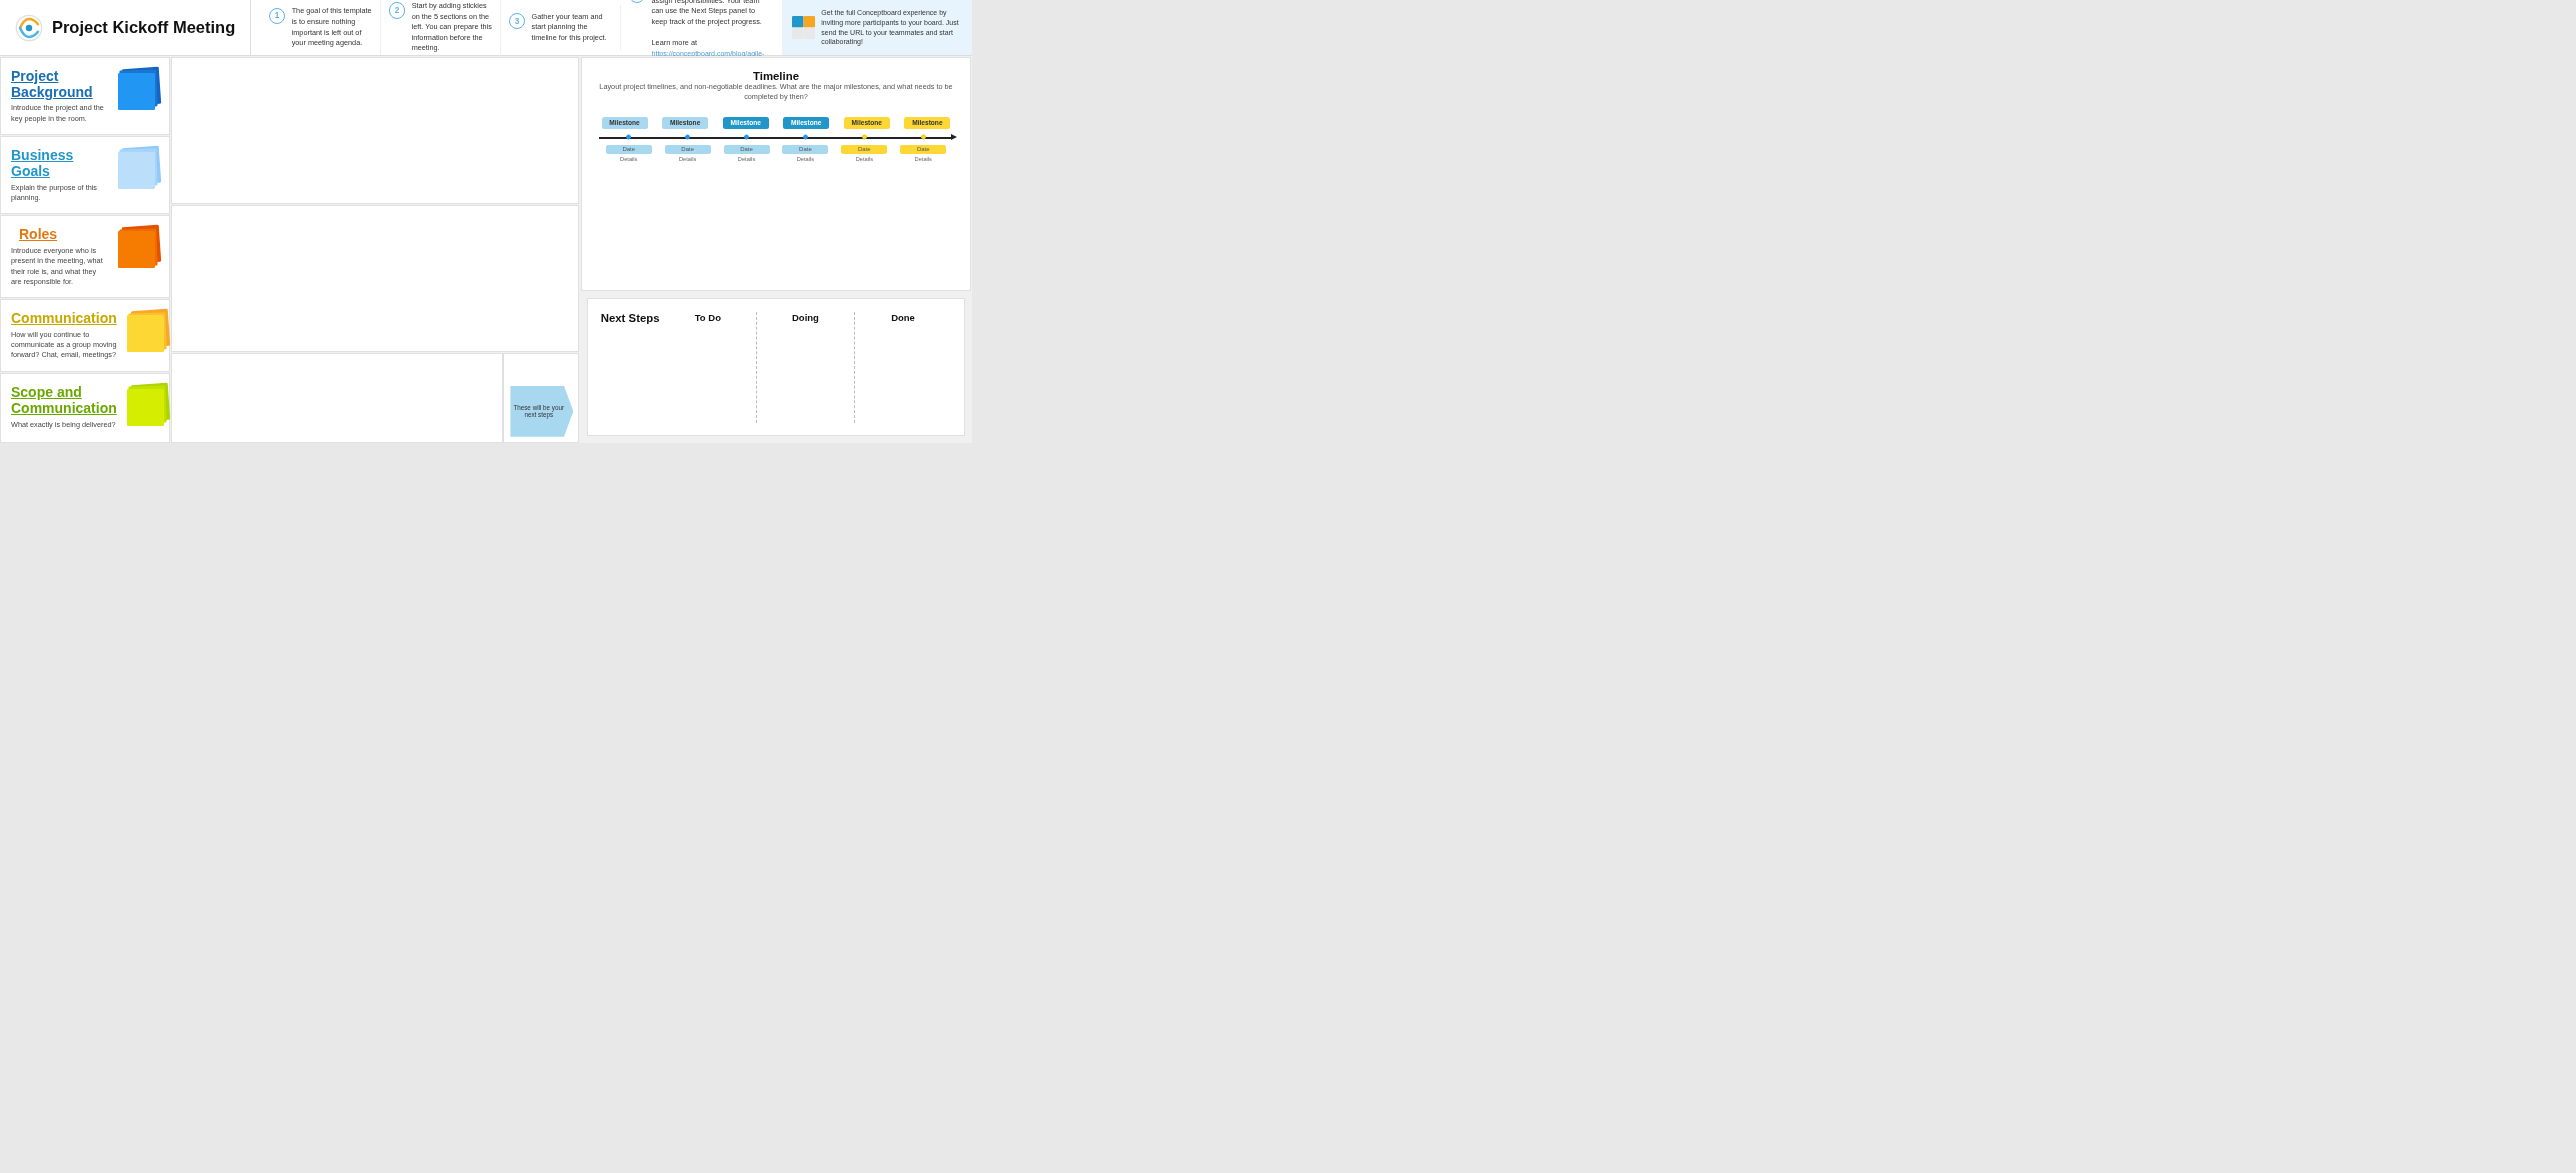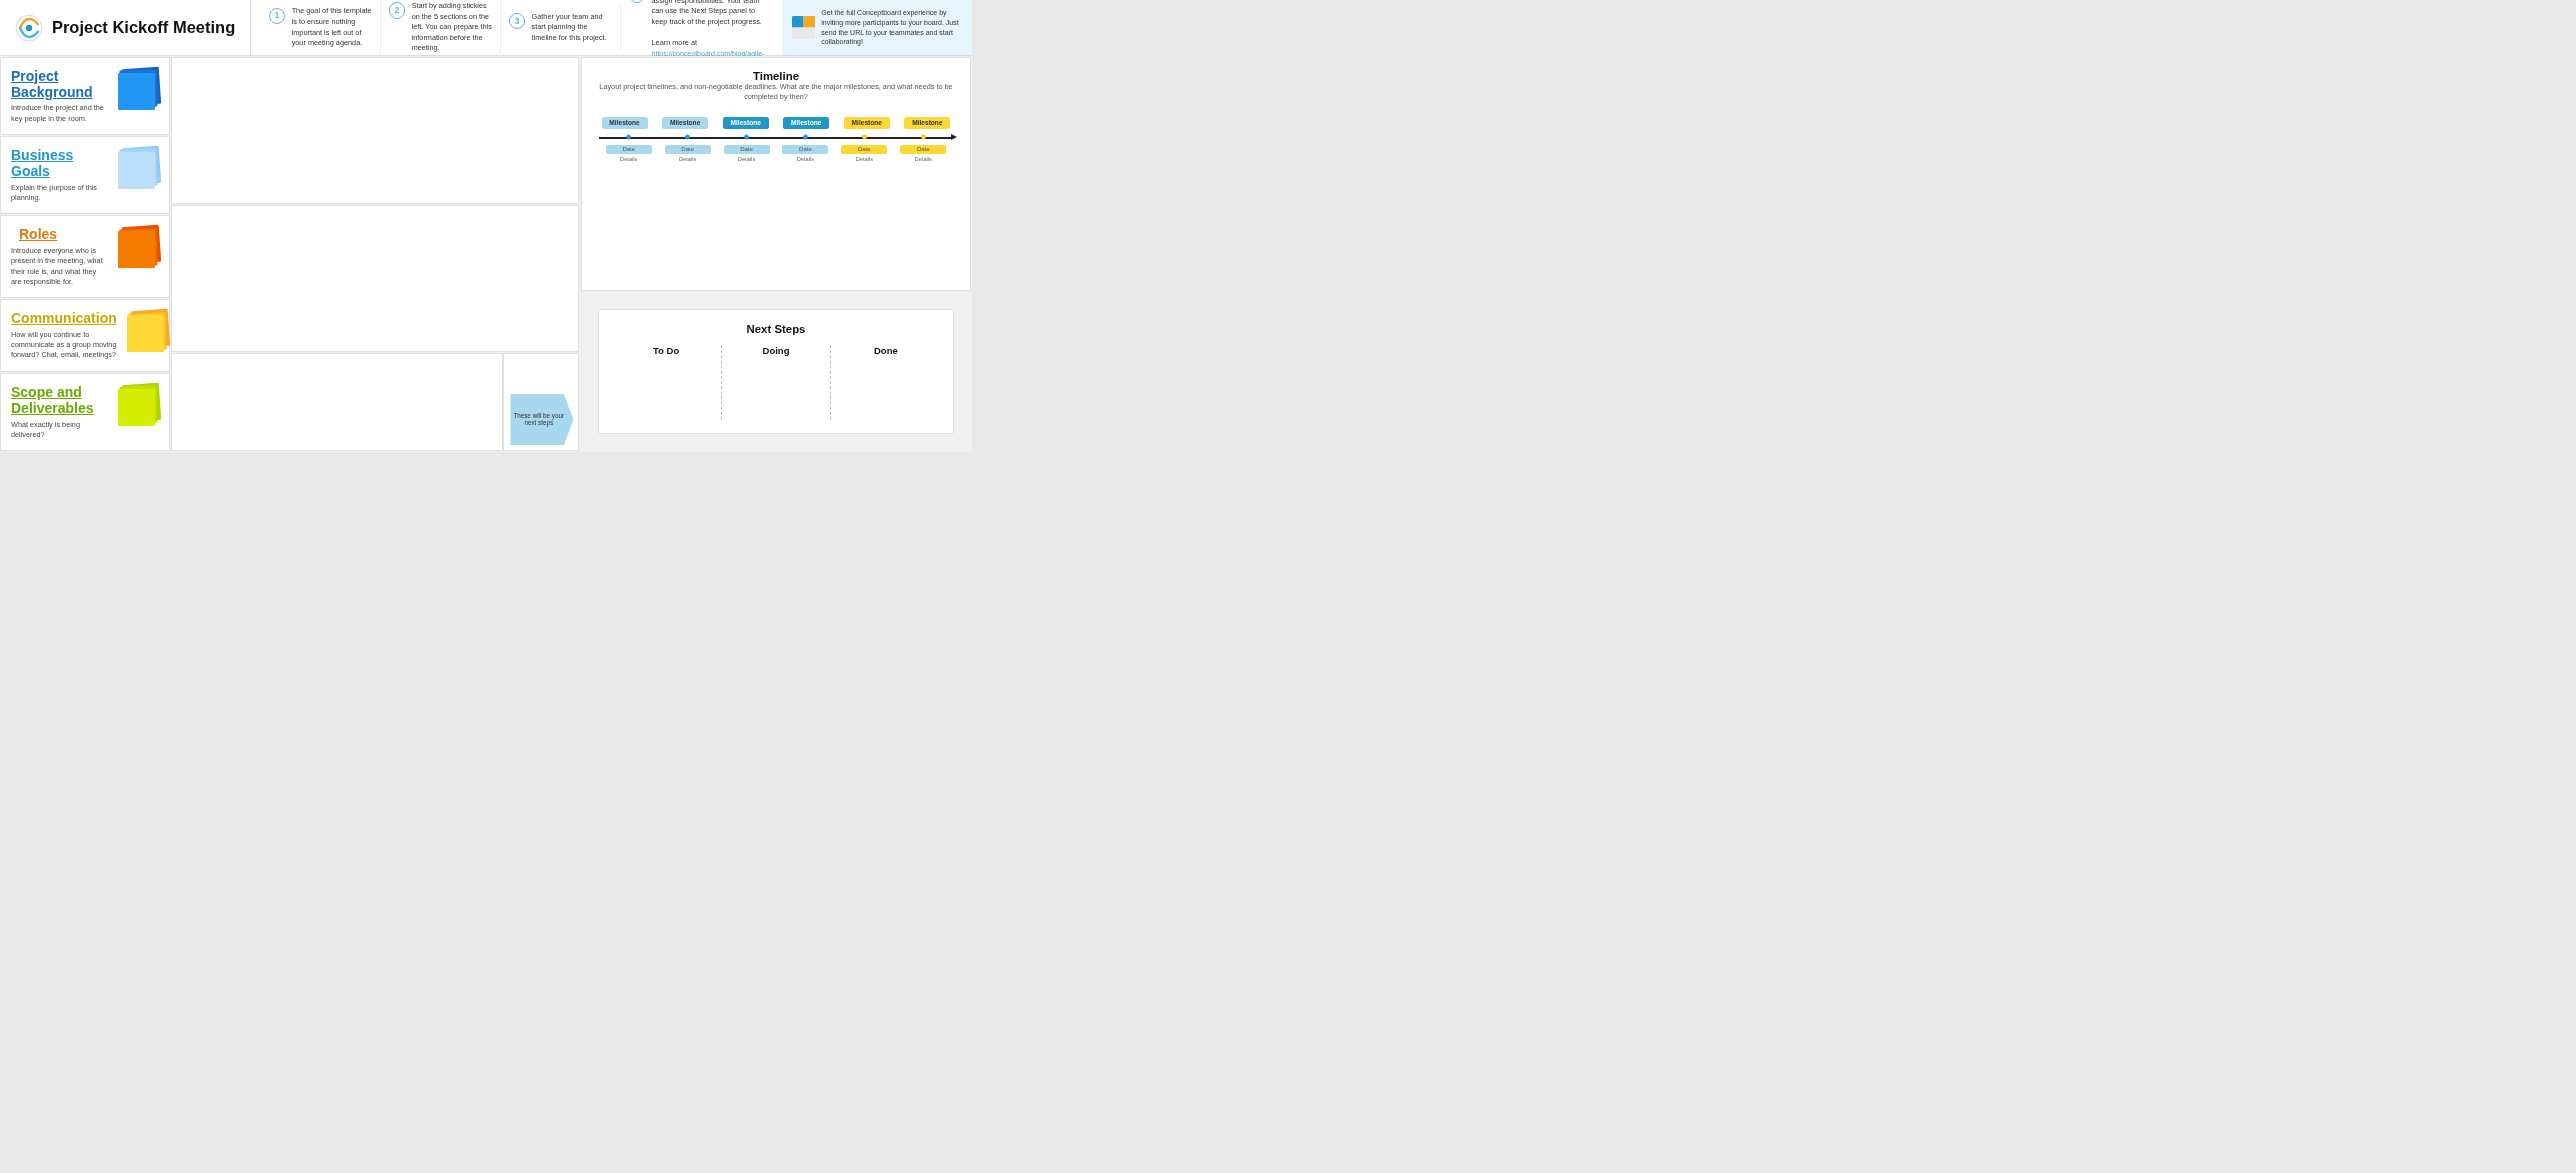--- a/index.html
+++ b/index.html
@@ -352,25 +352,25 @@
       font-size: 5.7px;
       color: #666;
       text-align: center;
       min-width: 46px;
     }
 
     
     .nextsteps-section {
       background: white;
       border: 0.6px solid #e0e0e0;
-      margin: 18px;
+      margin: 7px;
       flex: 1;
       padding: 12.7px;
       display: flex;
-      flex-direction: column;
+      flex-direction: row;
     }
     .nextsteps-title {
       text-align: center;
       font-size: 11.4px;
       font-weight: 900;
       color: #111;
       font-family: Arial Black, Arial, sans-serif;
       margin-bottom: 10px;
     }
     .nextsteps-columns {
@@ -490,21 +490,21 @@
       </div>
       <div class="stickies">
         <div class="sticky sticky-yellow-1"></div>
         <div class="sticky sticky-yellow-2"></div>
         <div class="sticky sticky-yellow-3"></div>
       </div>
     </div>
 
     <div class="panel-section">
       <div class="panel-text">
-        <div class="panel-label green">Scope and Deliverables</div>
+        <div class="panel-label green">Scope and Communication</div>
         <div class="panel-desc">What exactly is being delivered?</div>
       </div>
       <div class="stickies">
         <div class="sticky sticky-green-1"></div>
         <div class="sticky sticky-green-2"></div>
         <div class="sticky sticky-green-3"></div>
       </div>
     </div>
 
   </div>

